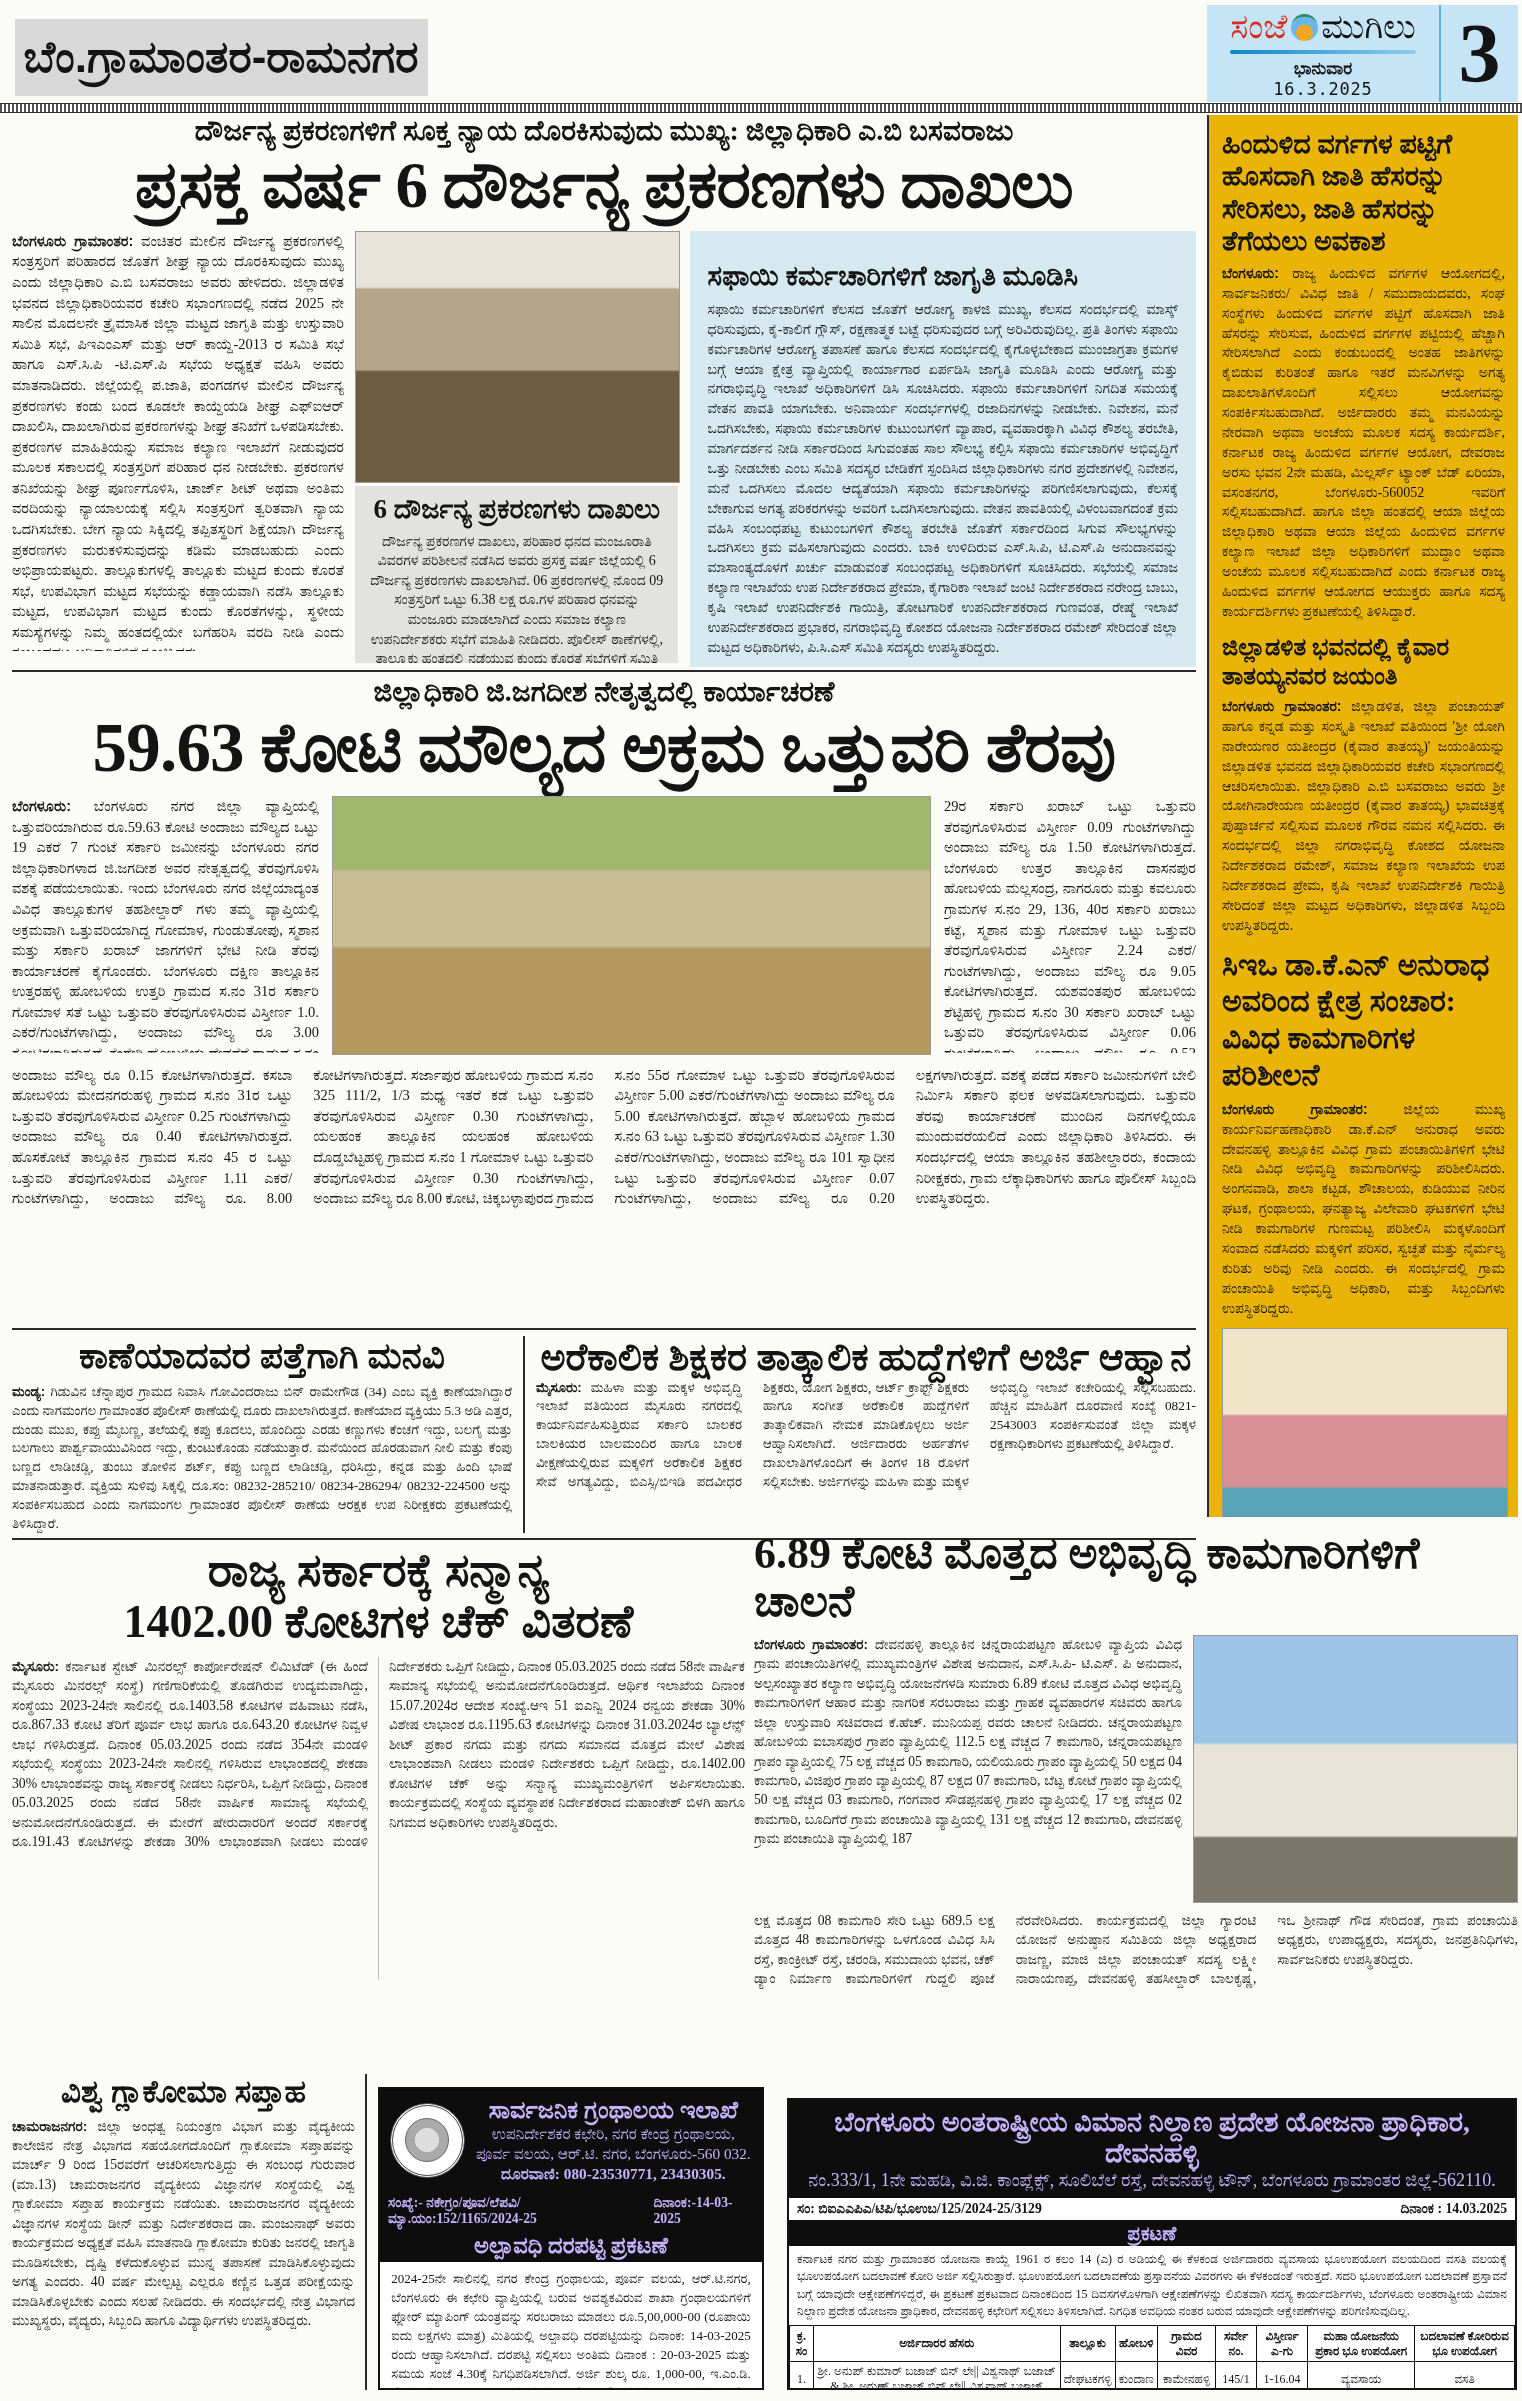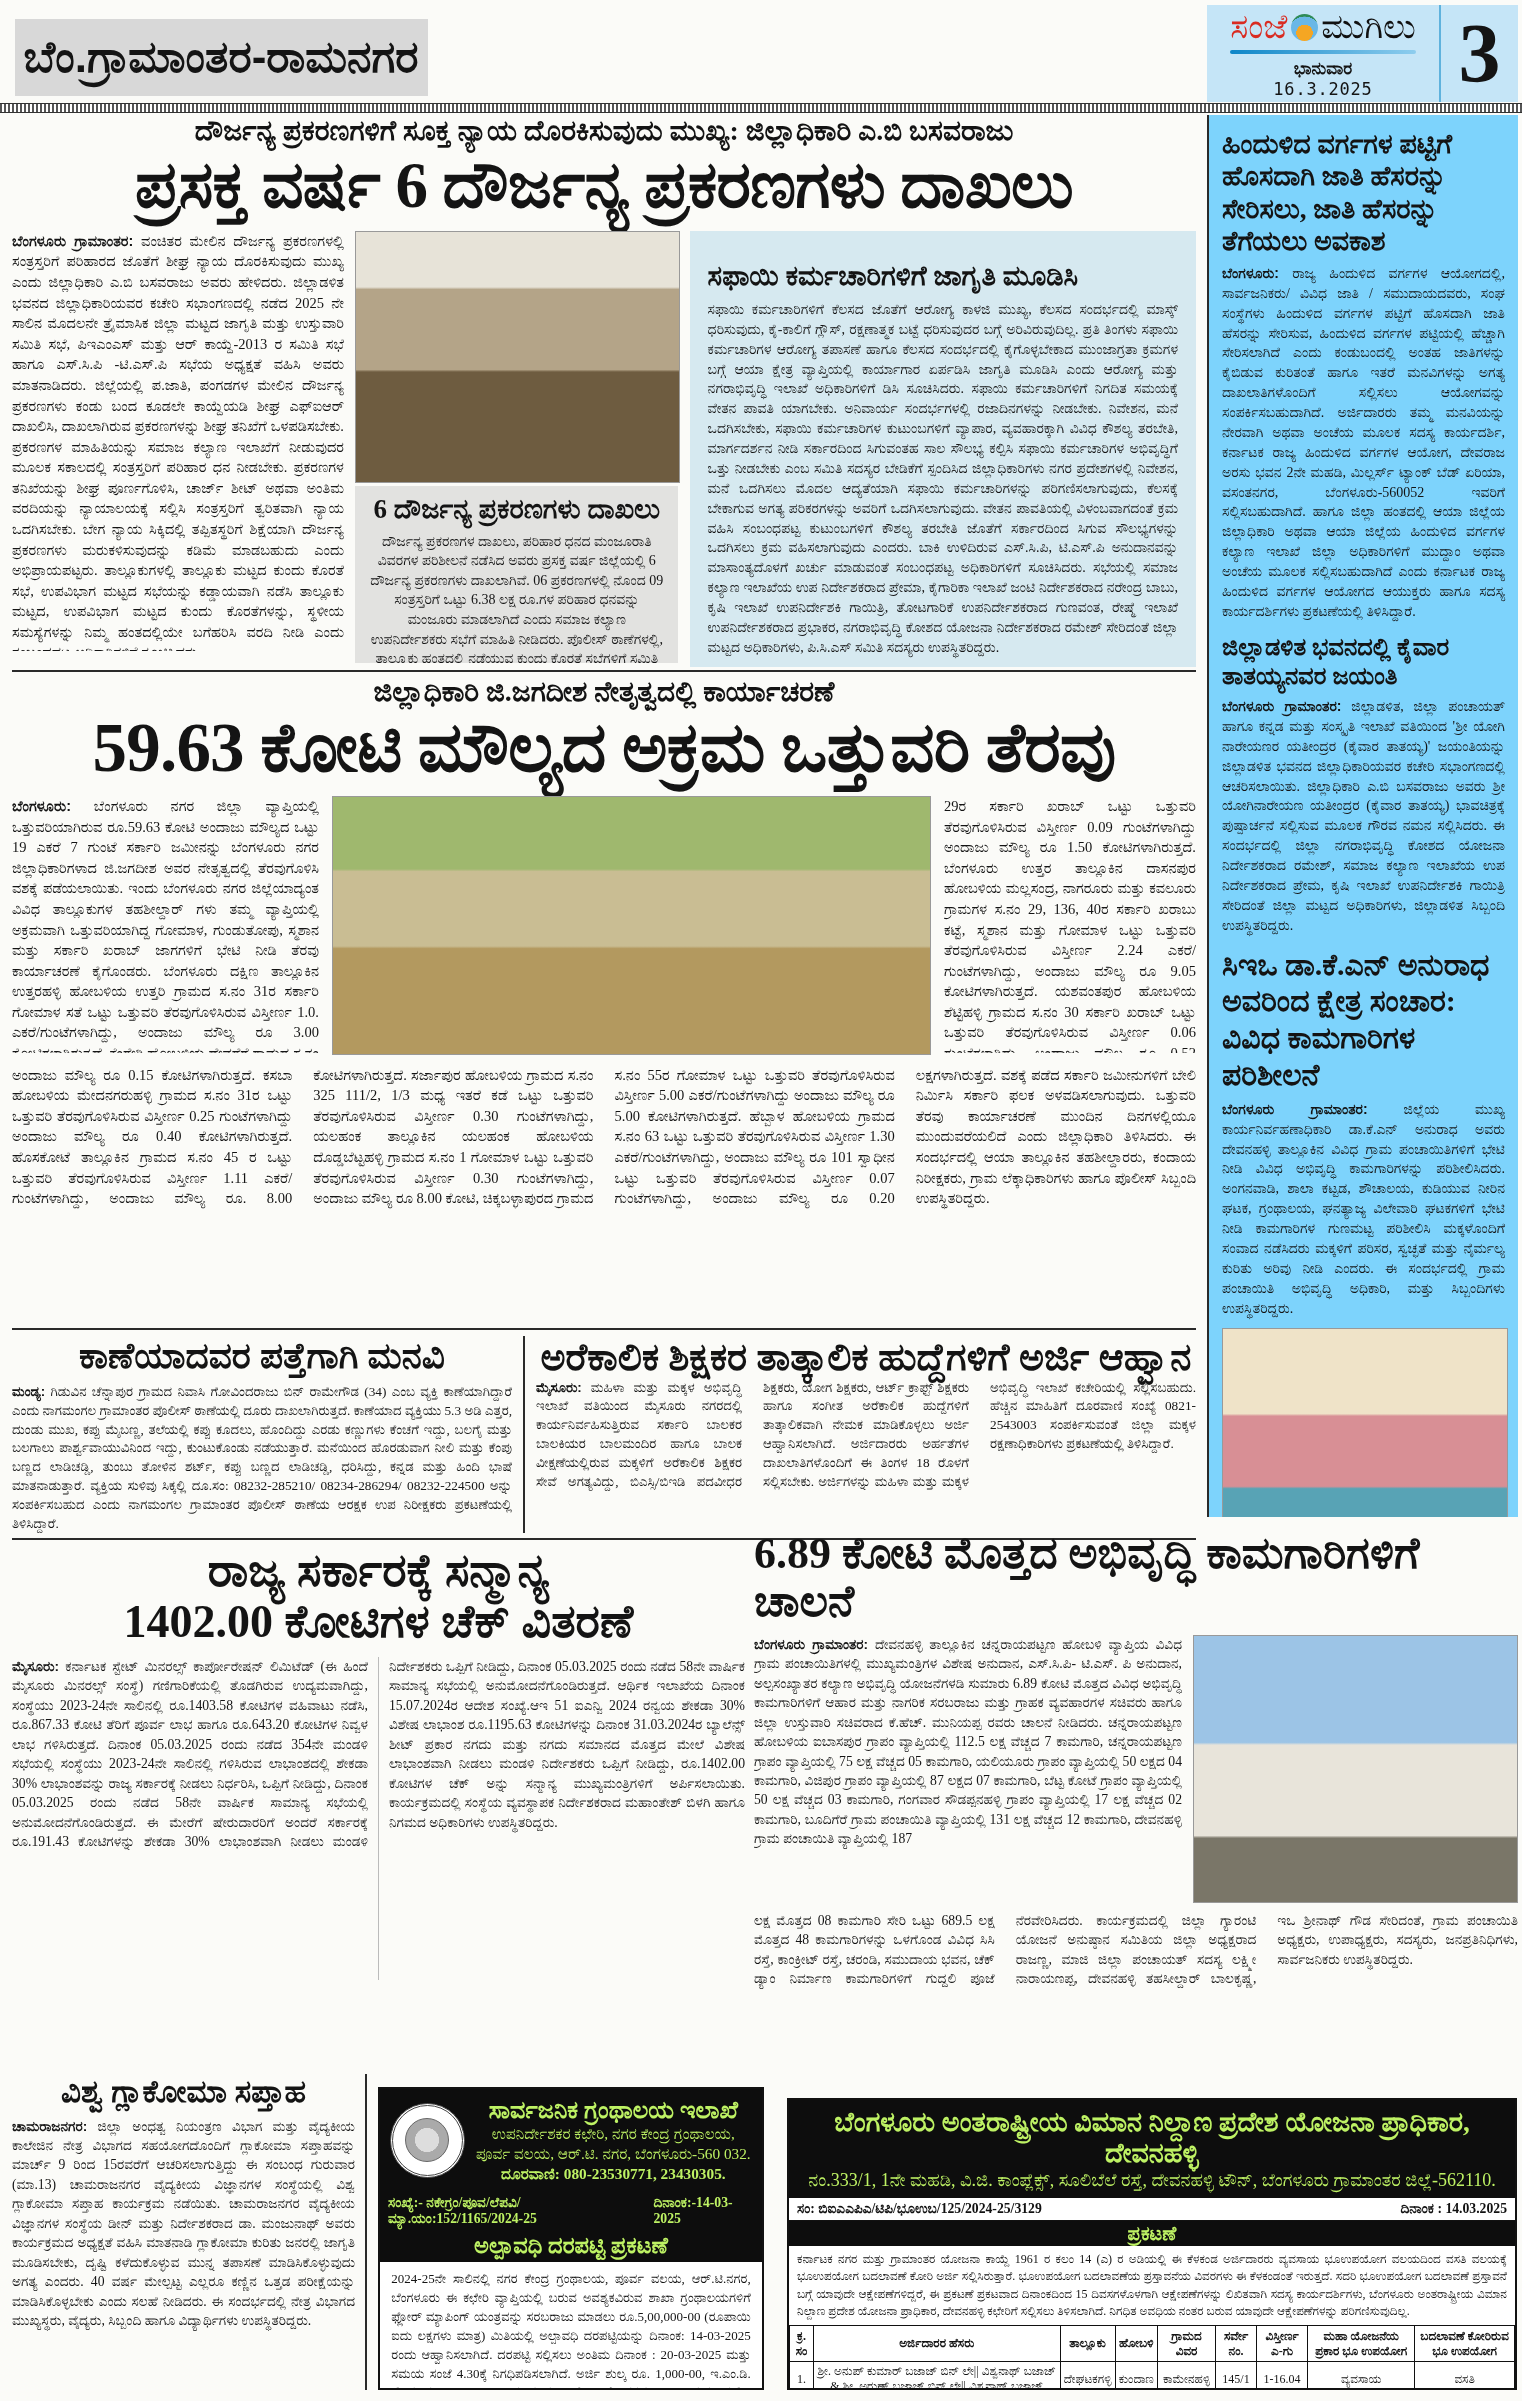--- a/index.html
+++ b/index.html
@@ -34,32 +34,32 @@
   .photo{background:linear-gradient(180deg,#b9d2e8 0 30%,#c8b695 31% 60%,#8f794f 61% 100%);border:0.8px solid #999;}
   .photo.meeting{background:linear-gradient(180deg,#e7e3d8 0 22%,#b4a488 23% 55%,#6e5c40 56% 100%);}
   .photo.field{background:linear-gradient(180deg,#9fb86e 0 28%,#c9bd93 29% 58%,#b3995f 59% 100%);}
   .photo.crowd{background:linear-gradient(180deg,#9cc4e6 0 40%,#e8e4da 41% 75%,#7a7668 76% 100%);}
   .photo.school{background:linear-gradient(180deg,#efe3c8 0 35%,#d88f95 36% 65%,#58a3b5 66% 100%);}
   .caption-box{background:#e2e2e0;padding:8px 13px;}
   .caption-title{font-size:27px;font-weight:bold;line-height:1.15;text-align:center;}
   .caption-txt{font-size:14px;line-height:1.4;text-align:center;margin-top:6.5px;}
   .safai-box{background:#d6e9f0;padding:30px 18px;overflow:hidden;}
   .safai-box h3{margin:0 0 8px;font-size:27.4px;}
-  .rail{background:#7dd3fc;border-left:2.4px solid #2a2a2a;padding:11.3px 13px;overflow:hidden;}
+  .rail{background:#eab308;border-left:2.4px solid #2a2a2a;padding:11.3px 13px;overflow:hidden;}
   .rail h2{margin:1.6px 0 6.5px;font-size:27px;line-height:1.2;}
   .rail h2.mid{font-size:24px;}
   .rail h2.big{font-size:30px;line-height:1.22;}
   .rail .body-txt{font-size:14px;}
   .cols2{column-count:2;column-gap:21px;column-rule:0.8px solid #bbb;}
   .cols3{column-count:3;column-gap:21px;}
   .cols4{column-count:4;column-gap:21px;}
   .clip{overflow:hidden;}
   
   .ad{border:2.4px solid #111;background:#fff;}
-  .ad-black{background:#0d0d0d;color:#bef264;}
+  .ad-black{background:#0d0d0d;color:#c4b5fd;}
   .lib-head{display:flex;align-items:center;gap:9.7px;padding:8px 9.7px;}
   .seal{width:69px;height:69px;border-radius:50%;background:#fff;border:3.2px double #444;flex:none;display:flex;align-items:center;justify-content:center;font-size:8px;color:#333;}
   .seal-inner{width:42px;height:42px;border-radius:50%;border:1.6px solid #666;background:radial-gradient(circle,#ddd 0 40%,#aaa 41%);}
   .lib-head-txt{flex:1;text-align:center;}
   .lib-org{font-size:24px;font-weight:bold;}
   .lib-line{font-size:15.3px;line-height:1.3;}
   .ad-ref{display:flex;justify-content:space-between;padding:3.2px 8px;font-size:13.7px;font-weight:bold;}
   .ad-title{text-align:center;font-size:22.6px;font-weight:bold;padding:3.2px 0;}
   .ad-body{padding:8px 11.3px;font-size:14px;line-height:1.45;text-align:justify;}
   .bia-org{font-size:27px;font-weight:bold;text-align:center;padding:6.5px 6.5px 1.6px;}

